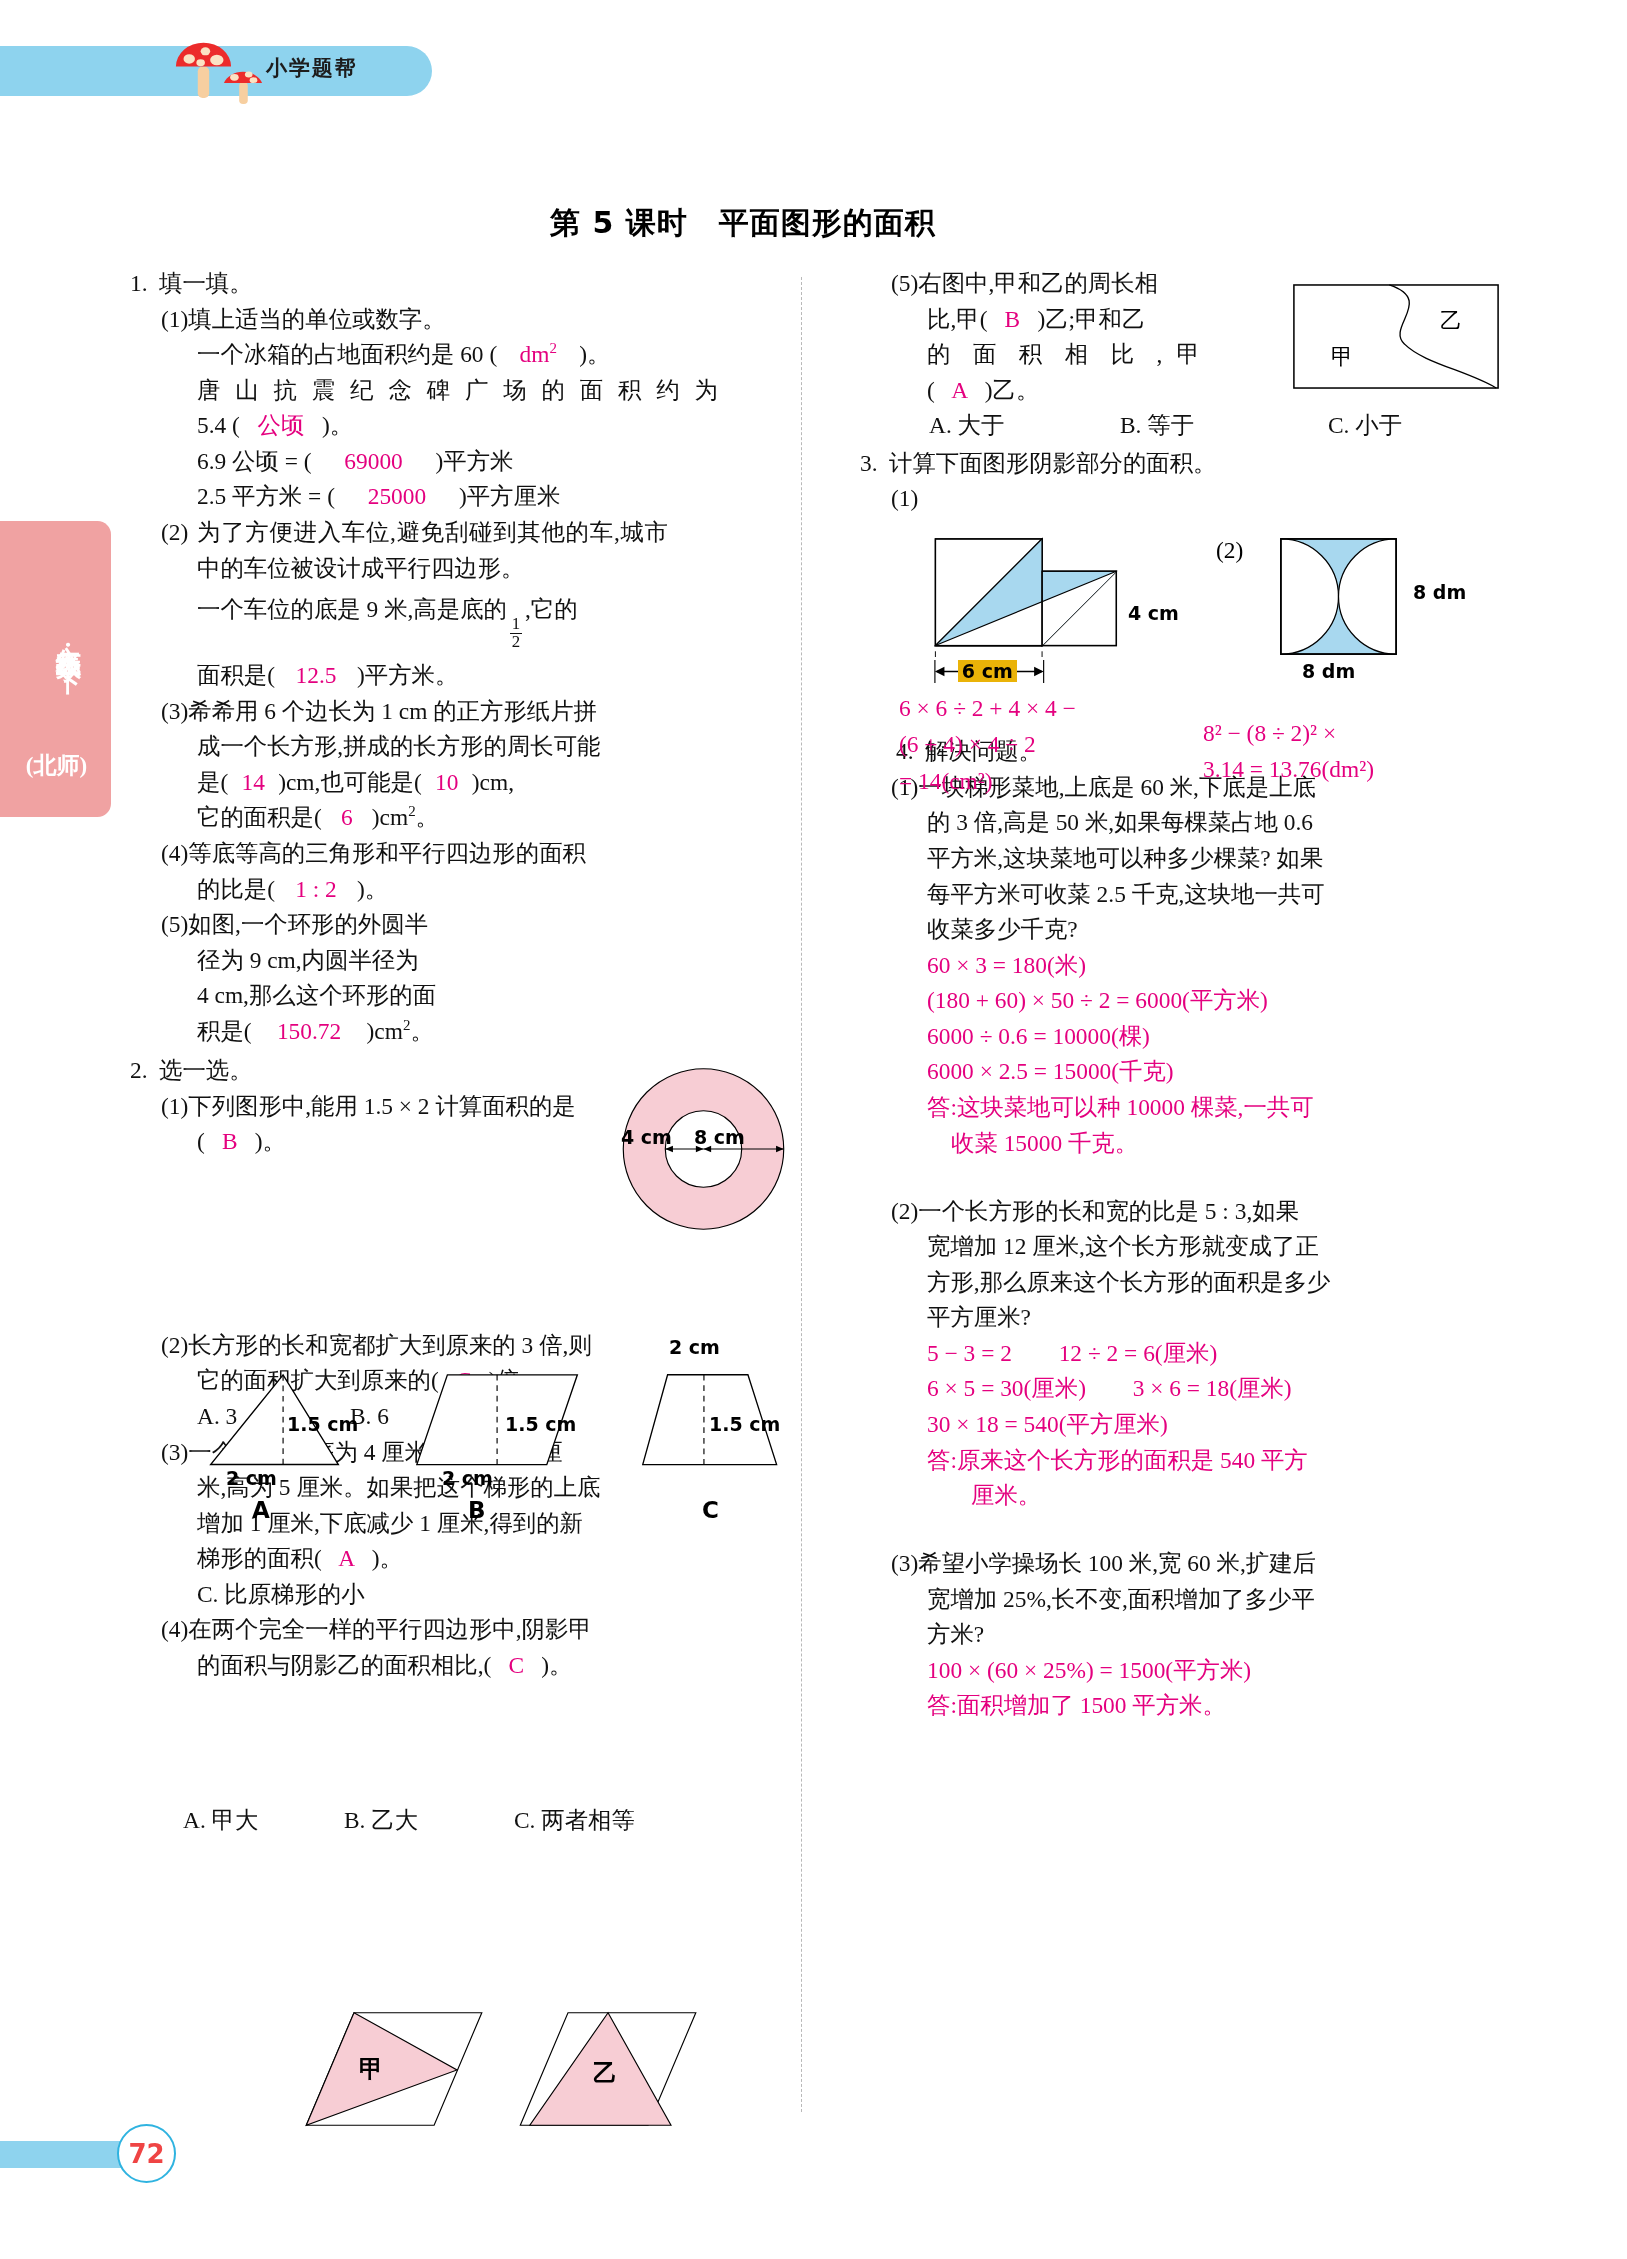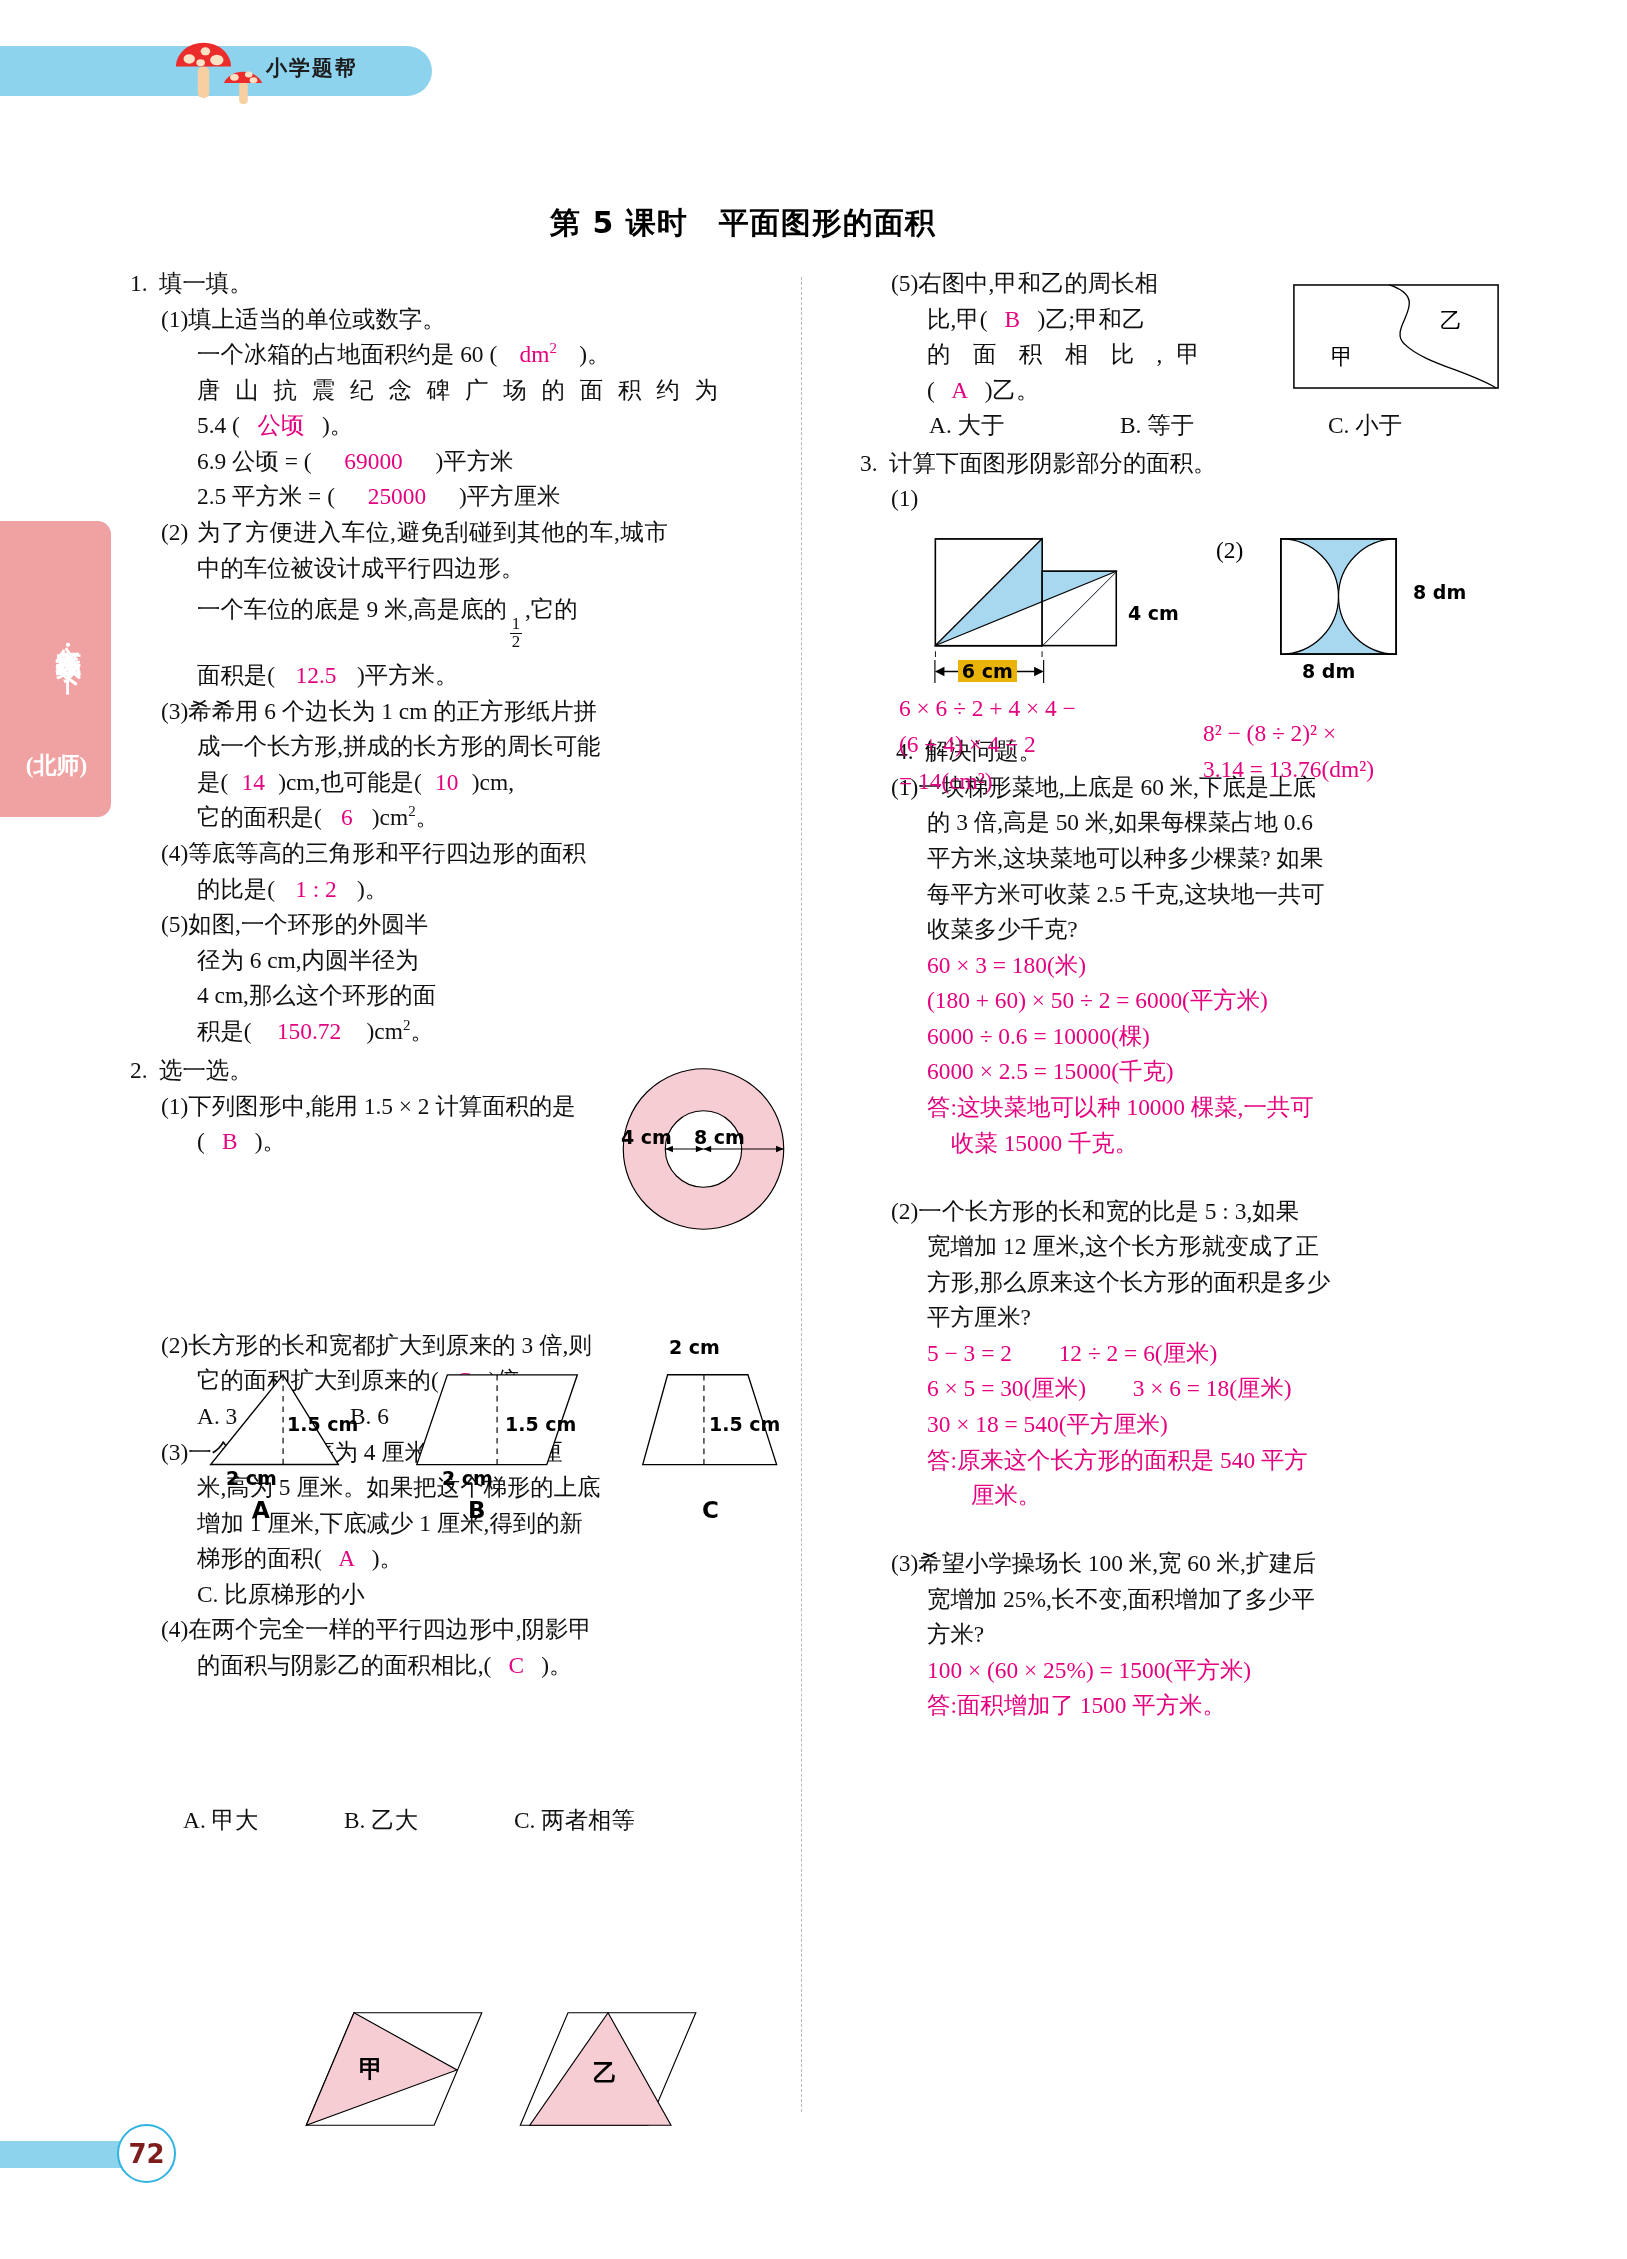--- a/index.html
+++ b/index.html
@@ -89,21 +89,21 @@
 
   
   #footer-bar{
     position:absolute; left:0; top:2141px; width:161px; height:27px;
     background:#8ed3ee;
   }
   #page-number{
     position:absolute; left:117px; top:2124px; width:59px; height:59px;
     border:2.9px solid #2fb3e0; border-radius:50%;
     display:flex; align-items:center; justify-content:center;
-    font-family:"DejaVu Sans", sans-serif; font-size:26px; font-weight:bold; color:#7f1d1d;
+    font-family:"DejaVu Sans", sans-serif; font-size:26px; font-weight:bold; color:#ef4444;
     background:#fff;
   }
 </style>
 </head>
 <body>
 
 <div id="header-bar"></div>
 
 <svg class="mush" id="mush-big" viewBox="0 0 62 64">
   <rect x="25" y="30" width="12" height="33" rx="5" fill="#f7cfa0"></rect>
@@ -185,21 +185,21 @@
   <div class="l2">
     <span>(4)</span><span>等底等高的三角形和平行四边形的面积</span>
   </div>
   <div class="l3 nowrap">
     <span>的比是(</span><span class="blank">1 : 2</span><span>)。</span>
   </div>
 
   <div class="l2">
     <span>(5)</span><span>如图,一个环形的外圆半</span>
   </div>
-  <div class="l3">径为 6 cm,内圆半径为</div>
+  <div class="l3">径为 9 cm,内圆半径为</div>
   <div class="l3">4 cm,那么这个环形的面</div>
   <div class="l3 nowrap">
     <span>积是(</span><span class="blank" style="min-width:115px">150.72</span><span>)cm<span class="sup">2</span>。</span>
   </div>
 
   <div class="l1" style="margin-top:3.8px;">
     <span class="qnum">2.</span><span>选一选。</span>
   </div>
 
   <div class="l2">

